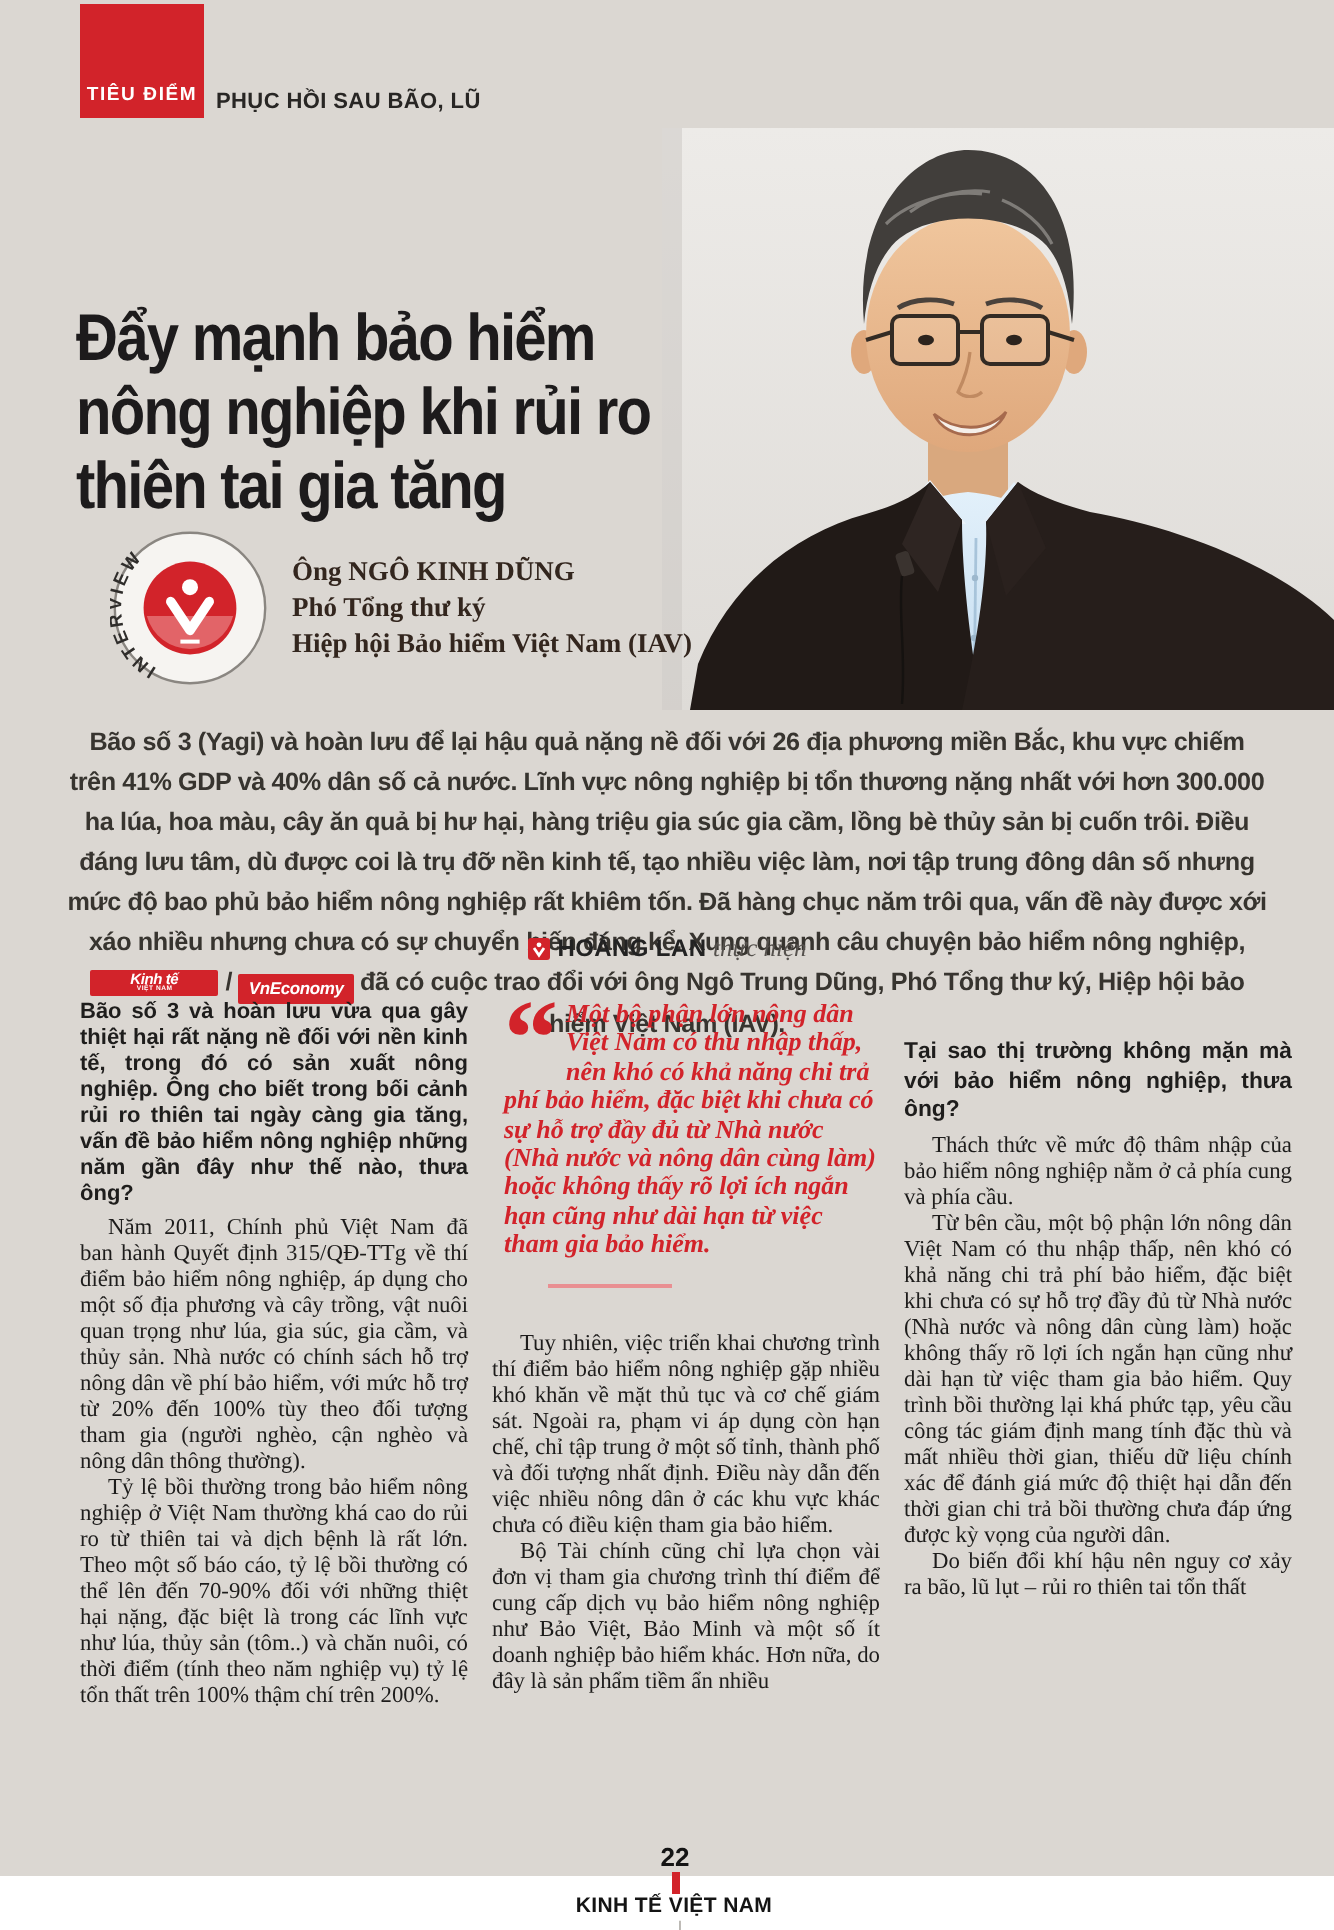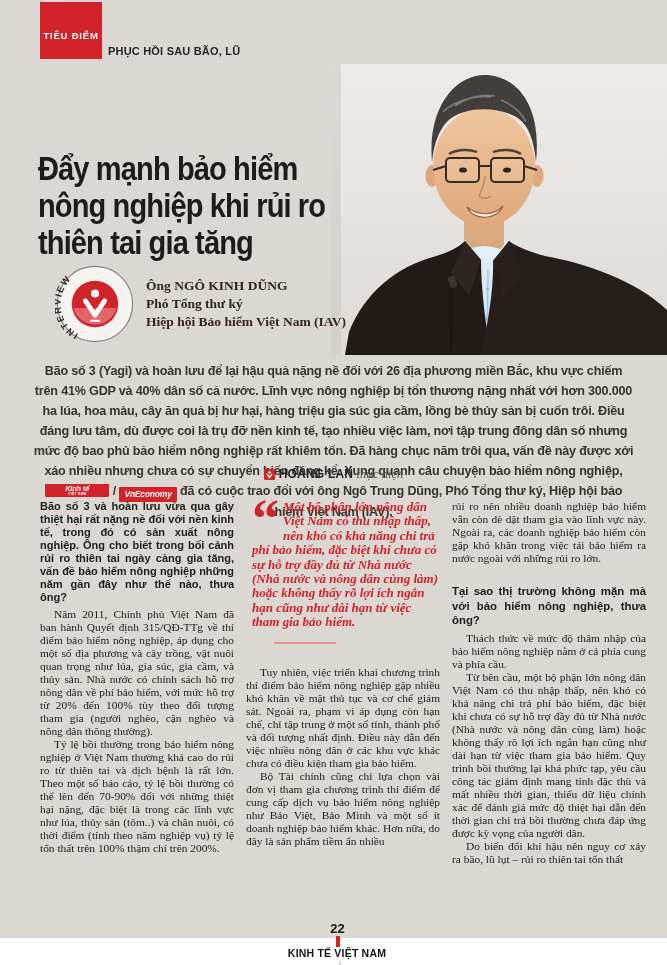--- a/index.html
+++ b/index.html
@@ -2,21 +2,21 @@
 <html lang="vi"><head>
 <meta charset="utf-8">
 <style>
   * { margin:0; padding:0; box-sizing:border-box; }
   body { background:#888; font-family:"Liberation Sans", sans-serif; }
   .page { position:relative; width:667px; height:965px; background:#ffffff; overflow:hidden; margin:0 auto; }
   .page-bg { position:absolute; left:0; top:0; right:0; height:938px; background:#dbd7d2; }
 
   
   .kicker-box { position:absolute; left:40px; top:2px; width:62px; height:57px; background:#d2232a;
-    display:flex; align-items:flex-end; justify-content:center; padding-bottom:18px; }
+    display:flex; align-items:flex-end; justify-content:center; padding-bottom:6px; }
   .kicker-box span { color:#fff; font-size:9.5px; font-weight:bold; letter-spacing:0.8px; }
   .kicker-topic { position:absolute; left:108px; top:45px; font-size:11px; font-weight:bold; color:#282624; letter-spacing:0.2px; }
 
   
   .photo { position:absolute; left:331px; top:64px; width:336px; height:291px; }
 
   
   .headline { position:absolute; left:38px; top:150px; width:380px;
     font-size:33px; line-height:37px; font-weight:800; color:#1d1b1c; letter-spacing:-1px;
     white-space:pre-line; transform:scaleX(0.88); transform-origin:left top; }
@@ -189,21 +189,20 @@
     <div class="quote">
       <span class="mark">“</span>
       <span>Một bộ phận lớn nông dân Việt Nam có thu nhập thấp, nên khó có khả năng chi trả phí bảo hiểm, đặc biệt khi chưa có sự hỗ trợ đầy đủ từ Nhà nước (Nhà nước và nông dân cùng làm) hoặc không thấy rõ lợi ích ngắn hạn cũng như dài hạn từ việc tham gia bảo hiểm.</span>
       <div class="quote-rule"></div>
     </div>
     <p class="p indent">Tuy nhiên, việc triển khai chương trình thí điểm bảo hiểm nông nghiệp gặp nhiều khó khăn về mặt thủ tục và cơ chế giám sát. Ngoài ra, phạm vi áp dụng còn hạn chế, chỉ tập trung ở một số tỉnh, thành phố và đối tượng nhất định. Điều này dẫn đến việc nhiều nông dân ở các khu vực khác chưa có điều kiện tham gia bảo hiểm.</p>
     <p class="p indent">Bộ Tài chính cũng chỉ lựa chọn vài đơn vị tham gia chương trình thí điểm để cung cấp dịch vụ bảo hiểm nông nghiệp như Bảo Việt, Bảo Minh và một số ít doanh nghiệp bảo hiểm khác. Hơn nữa, do đây là sản phẩm tiềm ẩn nhiều</p>
   </div>
 
   <div class="col col3">
-    <p class="p">rủi ro nên nhiều doanh nghiệp bảo hiểm vẫn còn dè dặt tham gia vào lĩnh vực này. Ngoài ra, các doanh nghiệp bảo hiểm còn gặp khó khăn trong việc tái bảo hiểm ra nước ngoài với những rủi ro lớn.</p>
     <p class="q q2">Tại sao thị trường không mặn mà với bảo hiểm nông nghiệp, thưa ông?</p>
     <p class="p indent">Thách thức về mức độ thâm nhập của bảo hiểm nông nghiệp nằm ở cả phía cung và phía cầu.</p>
     <p class="p indent">Từ bên cầu, một bộ phận lớn nông dân Việt Nam có thu nhập thấp, nên khó có khả năng chi trả phí bảo hiểm, đặc biệt khi chưa có sự hỗ trợ đầy đủ từ Nhà nước (Nhà nước và nông dân cùng làm) hoặc không thấy rõ lợi ích ngắn hạn cũng như dài hạn từ việc tham gia bảo hiểm. Quy trình bồi thường lại khá phức tạp, yêu cầu công tác giám định mang tính đặc thù và mất nhiều thời gian, thiếu dữ liệu chính xác để đánh giá mức độ thiệt hại dẫn đến thời gian chi trả bồi thường chưa đáp ứng được kỳ vọng của người dân.</p>
     <p class="p indent">Do biến đổi khí hậu nên nguy cơ xảy ra bão, lũ lụt – rủi ro thiên tai tổn thất</p>
   </div>
 
   <div class="footer">
     <span class="pageno">22</span>
     <span class="redbar"></span>
     <span class="mag">KINH TẾ VIỆT NAM</span>

